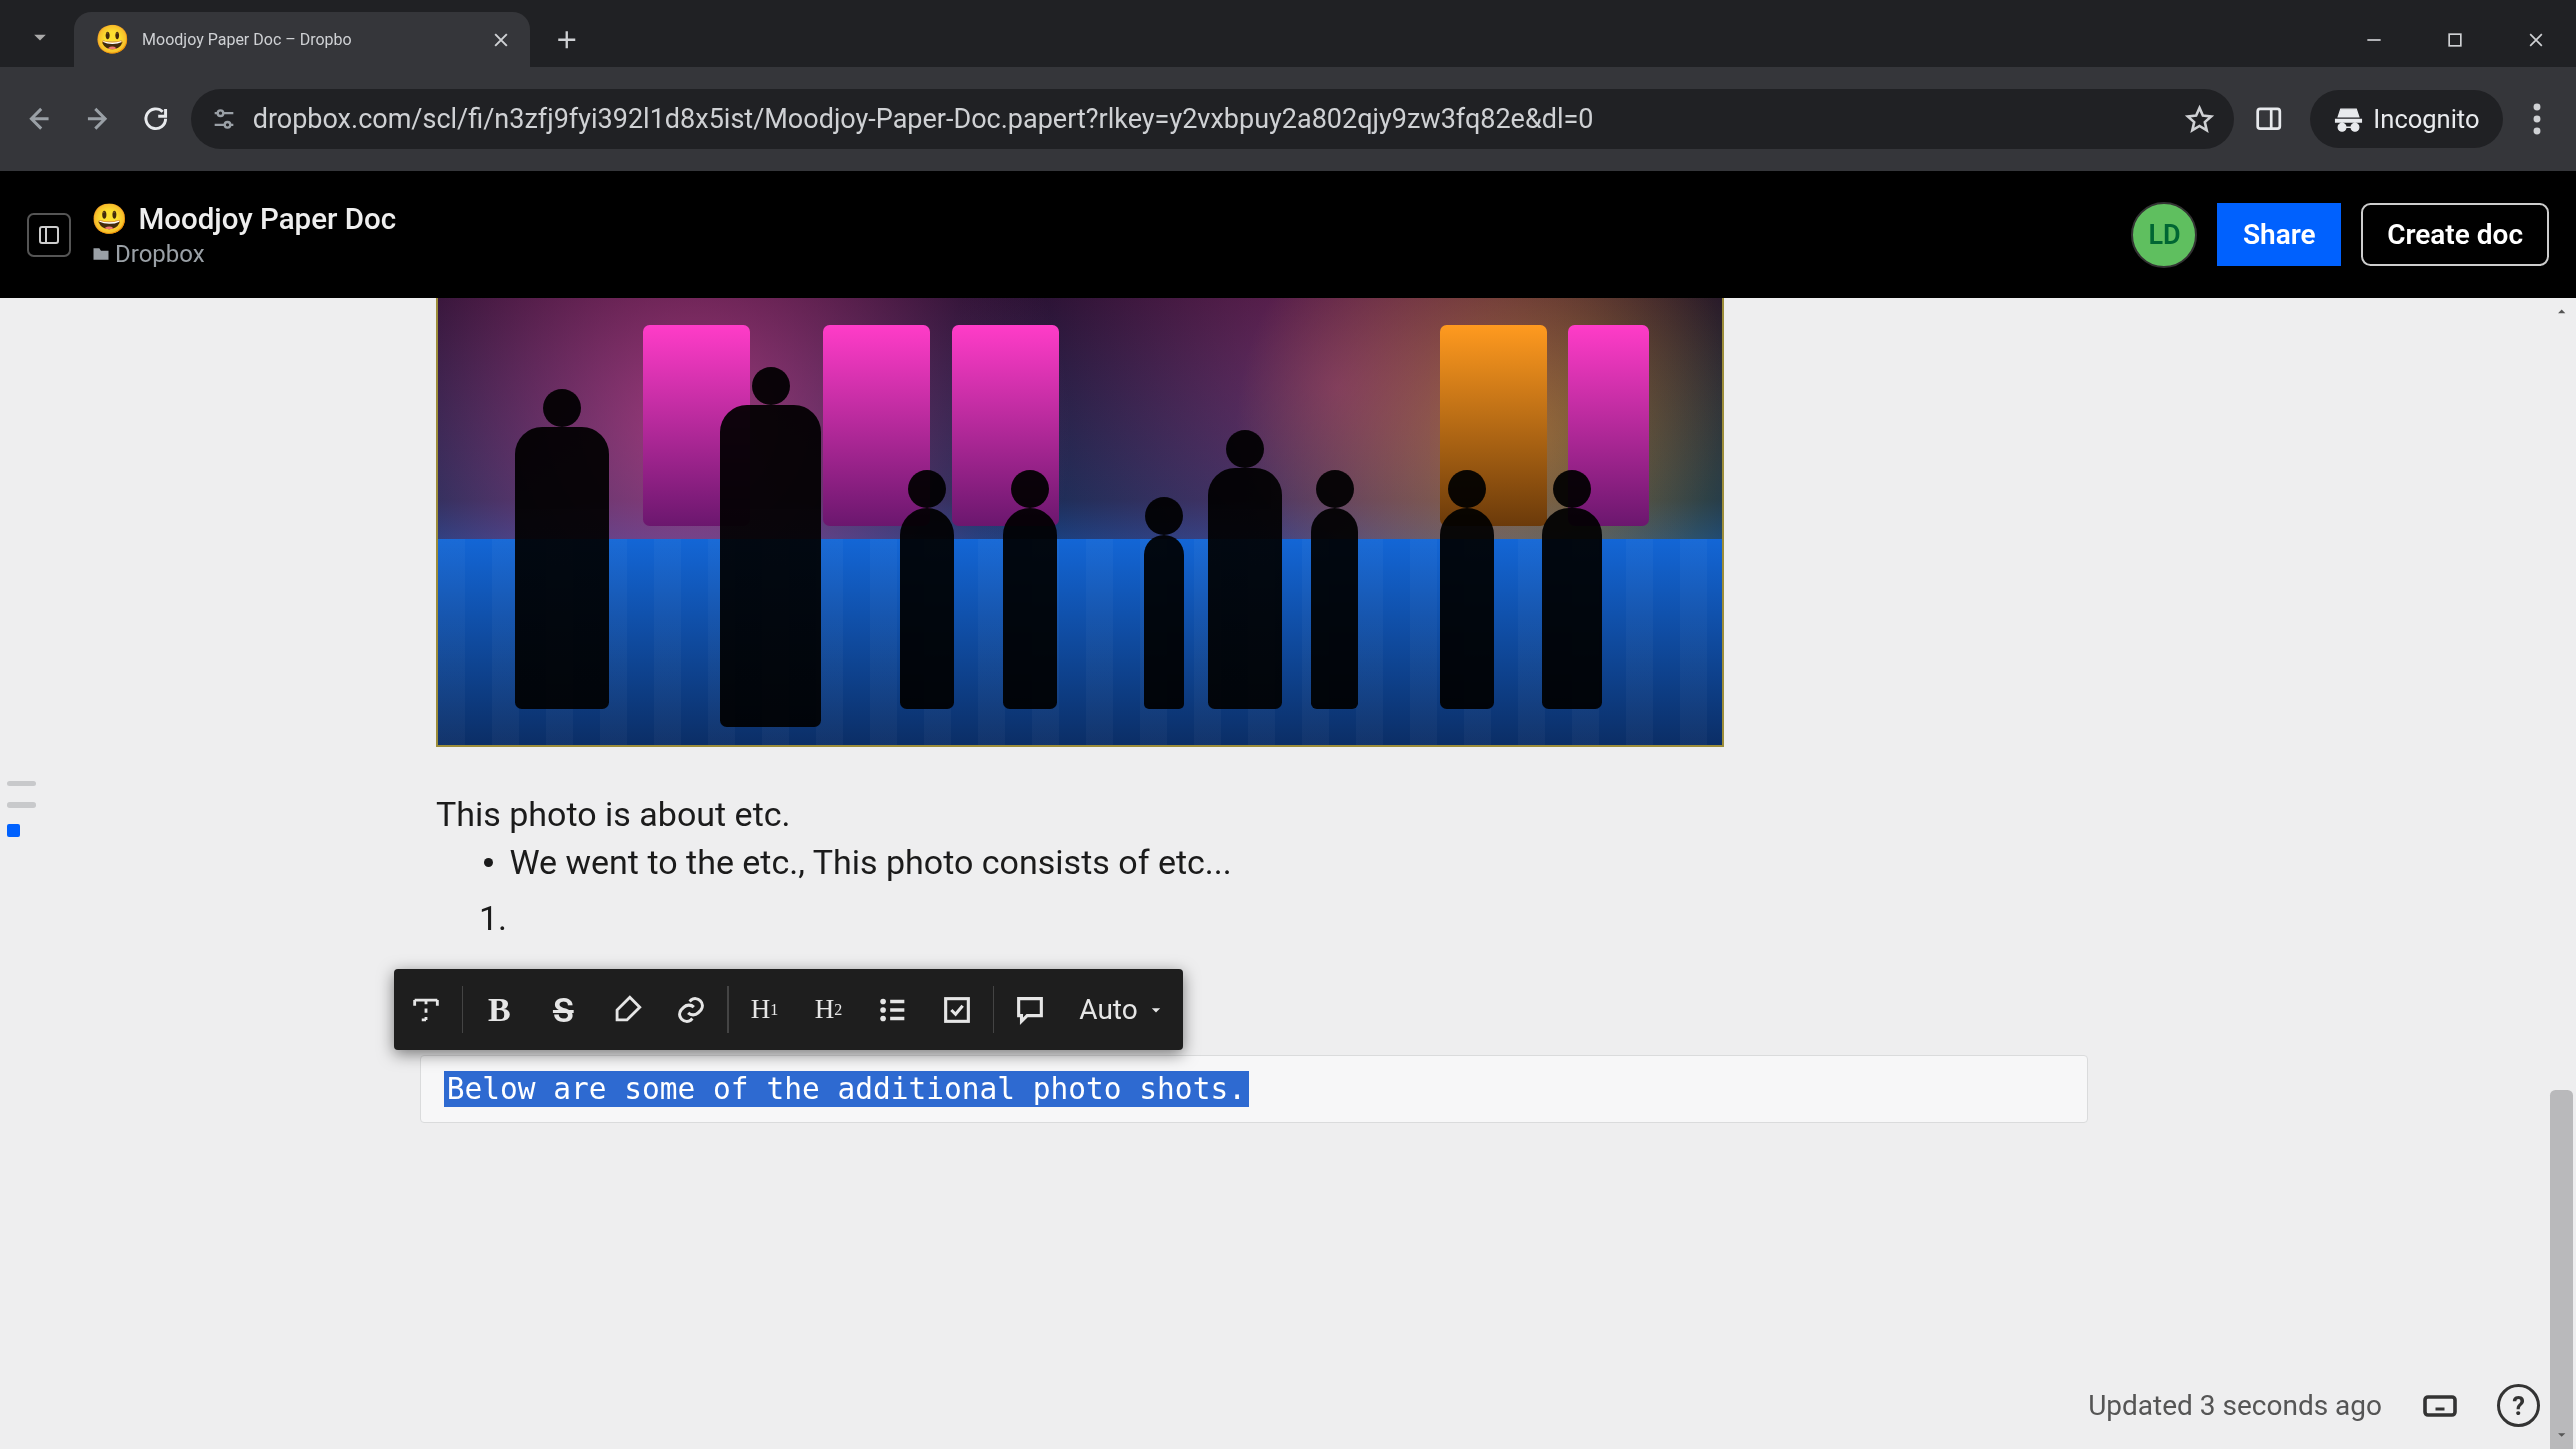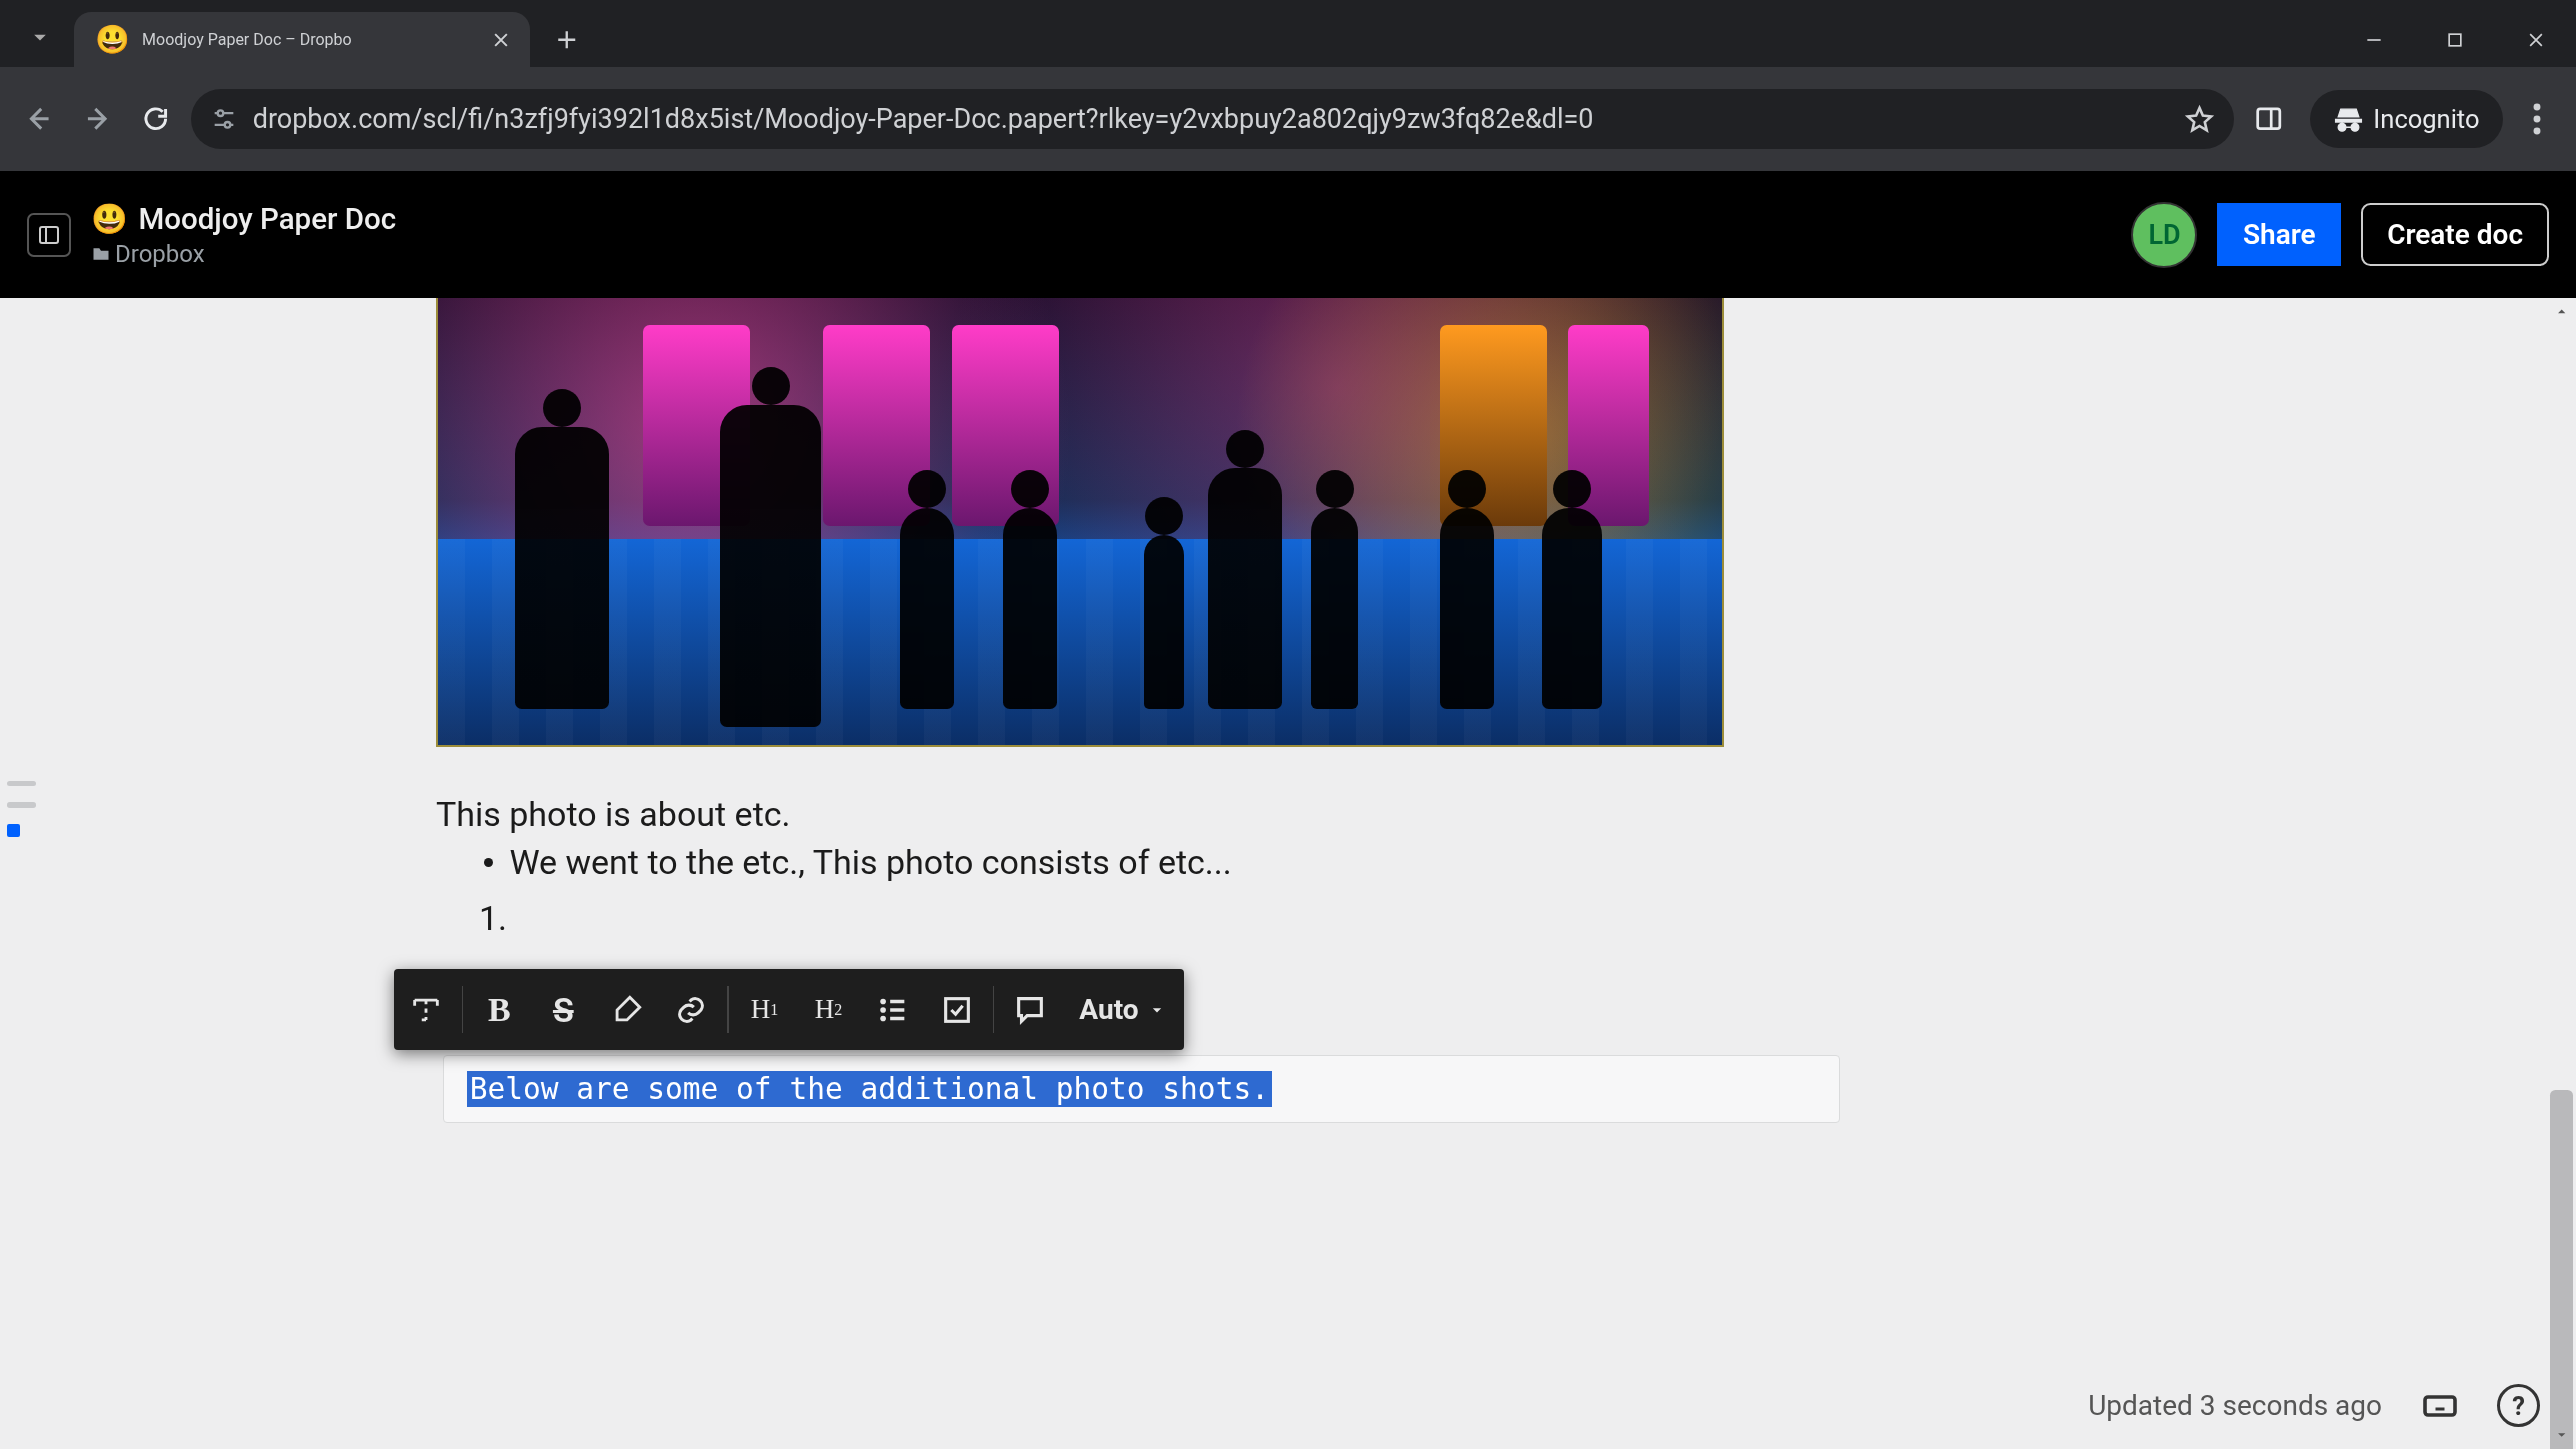--- a/index.html
+++ b/index.html
@@ -96,24 +96,24 @@
 
   .toolbar{ position:absolute; left:394px; top:671px; height:81px; background:#1e1e1e; border-radius:4px; display:flex; align-items:center; box-shadow:0 4px 16px rgba(0,0,0,.5); z-index:5;}
   .tb-sep{ width:1.3px; height:47px; background:#444; margin:0 4px;}
   .tb-btn{ width:64px; height:100%; display:flex; align-items:center; justify-content:center; color:#e6e6e6;}
   .tb-btn svg{width:34px;height:34px;}
   .tb-btn.bold{ font-size:34px; font-weight:800; font-family:Georgia,serif;}
   .tb-btn.strike{ font-size:34px; font-weight:600; text-decoration:line-through;}
   .tb-btn.h1txt{ font-family:Georgia,serif; font-size:27px;}
   .tb-btn.h1txt sub, .tb-btn.h2txt sub{font-size:16px;}
   .tb-btn.h2txt{ font-family:Georgia,serif; font-size:27px;}
-  .tb-auto{ padding:0 17.4px; display:flex; align-items:center; gap:8px; color:#e6e6e6; font-size:28px; font-weight:700;}
+  .tb-auto{ padding:0 17.4px; display:flex; align-items:center; gap:8px; color:#e6e6e6; font-size:28px; font-weight:400;}
   .tb-auto svg{width:20px;height:20px;}
 
-  .code-block{ position:absolute; left:443px; top:678px; width:1397px; border:1.3px solid #dadbdc; background:#f7f7f8; border-radius:4px; padding:16px 23px; }
+  .code-block{ position:absolute; left:420px; top:678px; width:1668px; border:1.3px solid #dadbdc; background:#f7f7f8; border-radius:4px; padding:16px 23px; }
   .code-block .hl{ background:#2e6ad1; color:#fff; font-family:ui-monospace,Menlo,Consolas,monospace; font-size:29.5px; padding:1.3px 2.7px;}
 
   .footer{ position:absolute; bottom:20px; right:36px; display:flex; align-items:center; gap:34px;}
   .updated{ font-size:28px; color:#555;}
   .foot-icon{ width:47px;height:47px;display:flex;align-items:center;justify-content:center;color:#333;}
   .foot-icon svg{width:36px;height:36px;}
   .help{ width:43px;height:43px;border:3.4px solid #333;border-radius:50%;display:flex;align-items:center;justify-content:center;font-size:25.5px;font-weight:700;color:#333;}
 </style>
 </head>
 <body>

